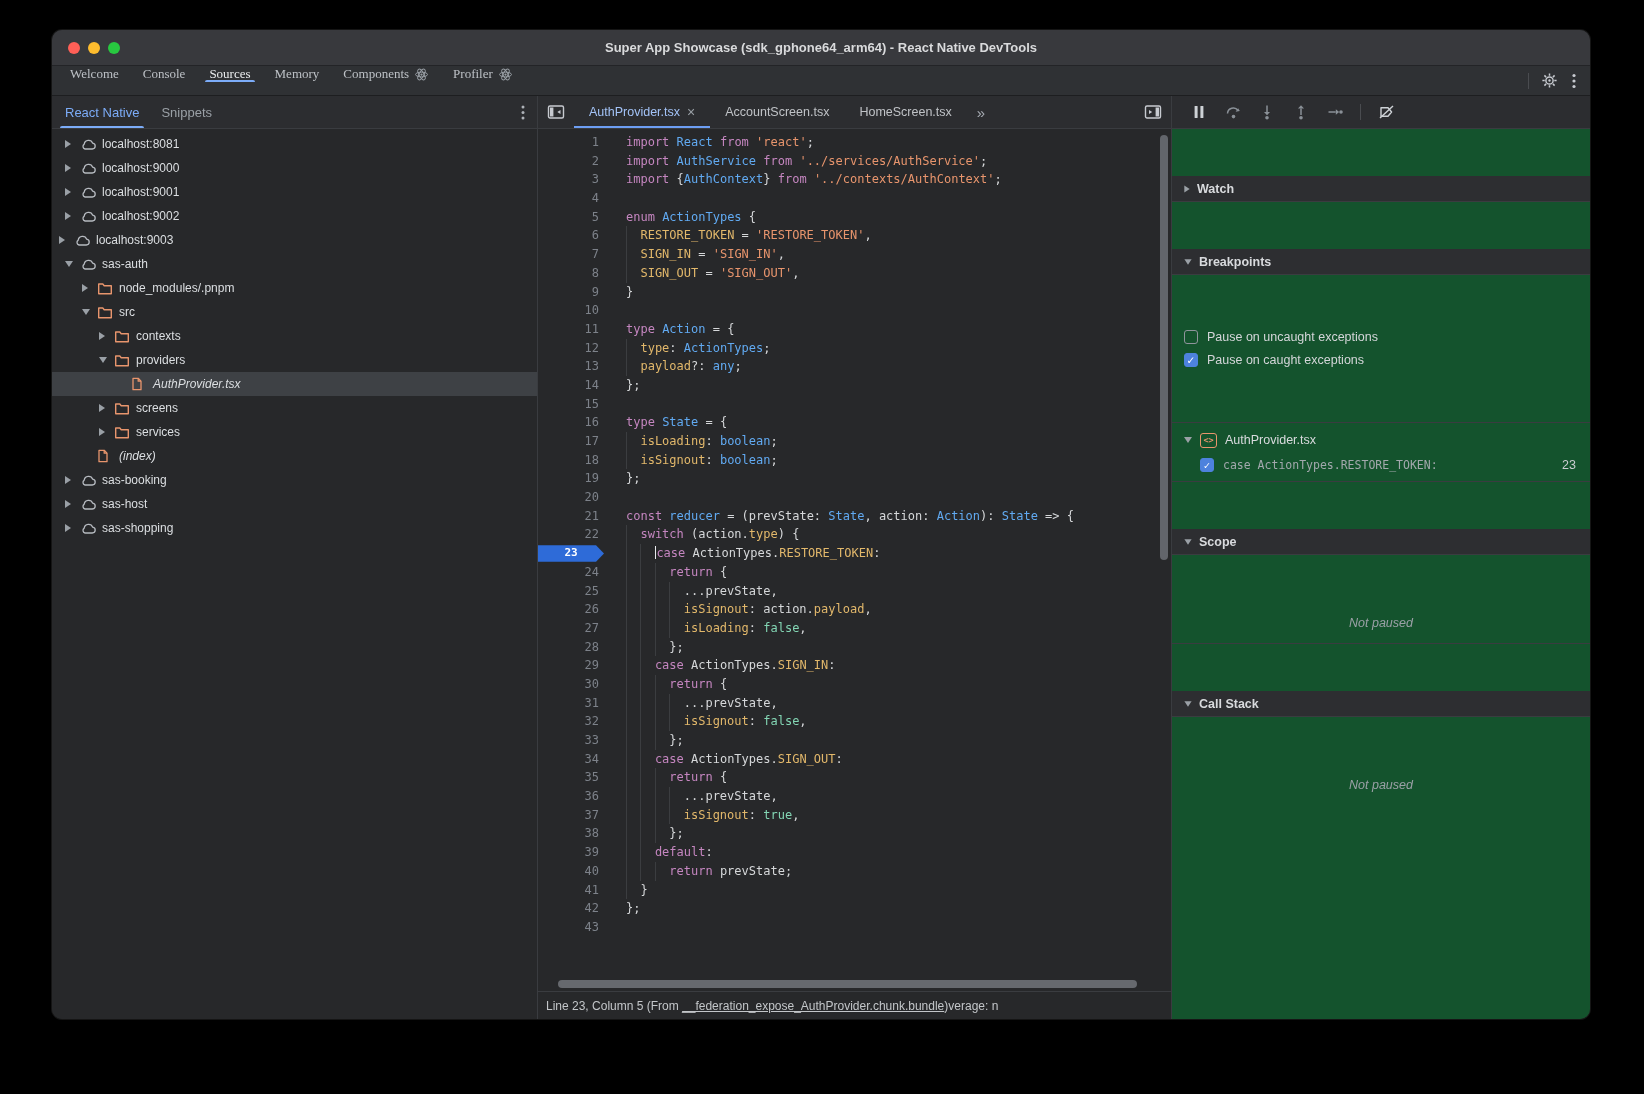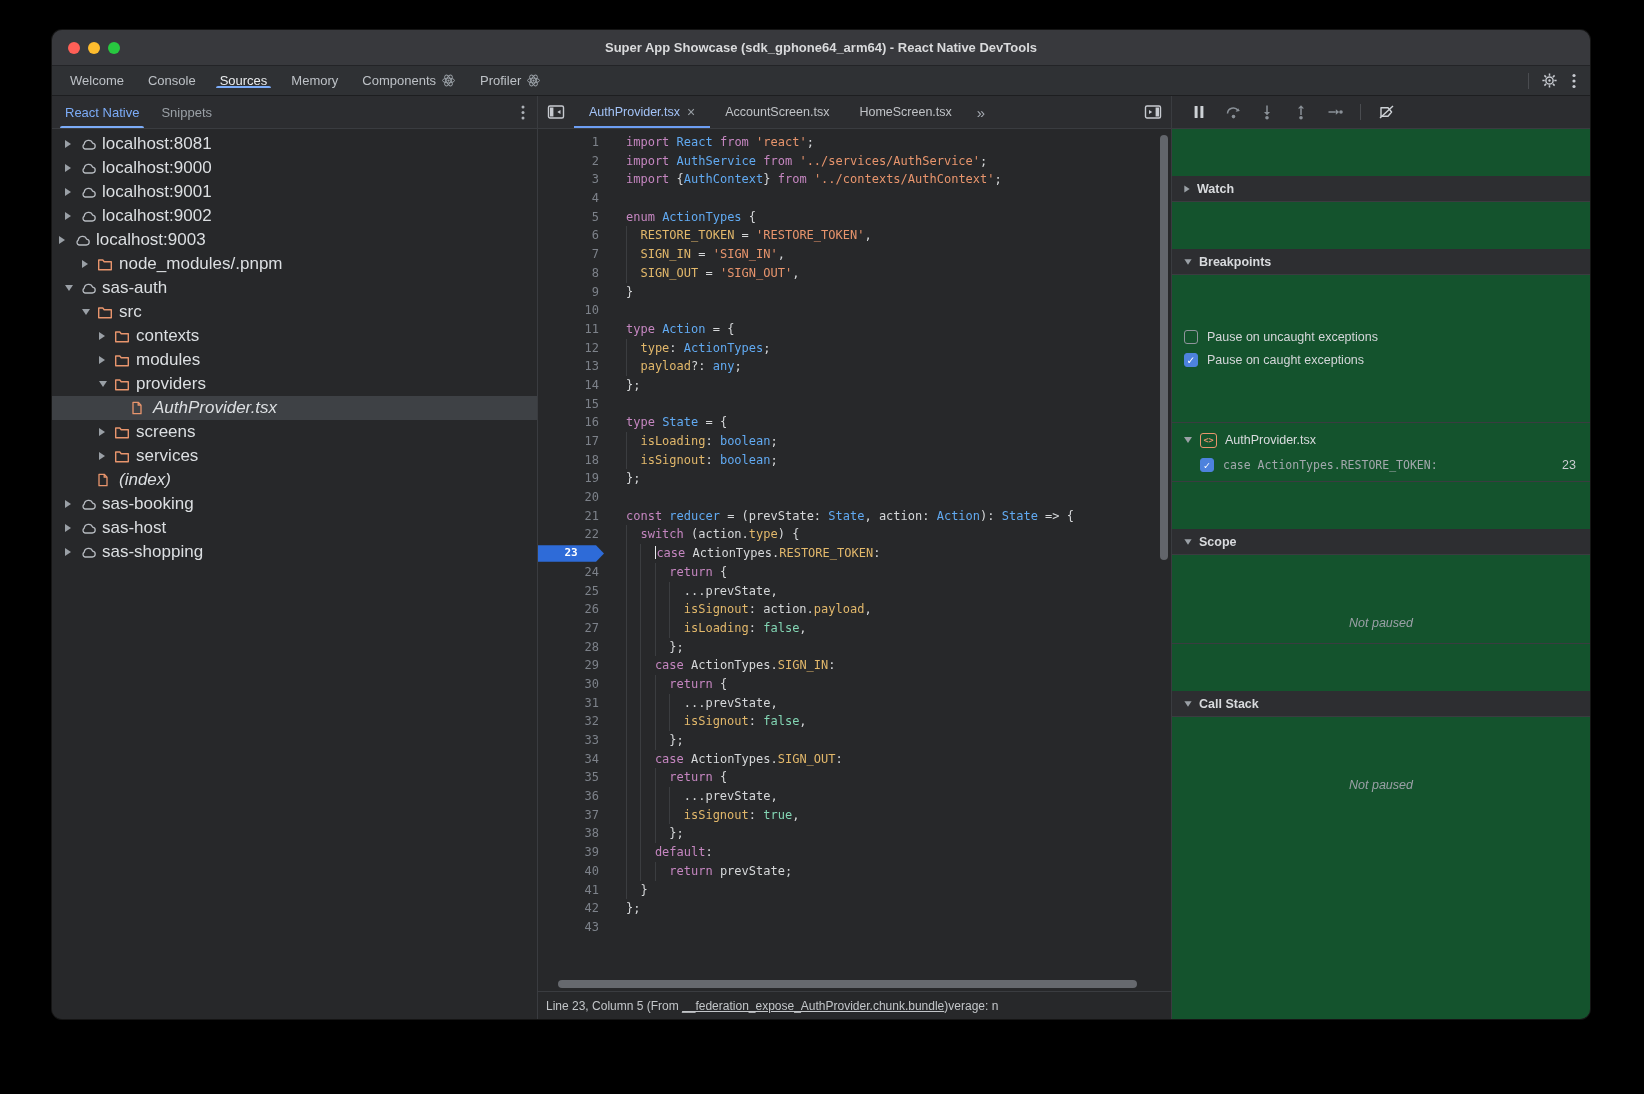--- a/index.html
+++ b/index.html
@@ -14,21 +14,21 @@
   .titlebar { height:36px; background:#38393d; position:relative; flex:none;
               border-bottom:1px solid #232427; display:flex; align-items:center; justify-content:center; }
   .traffic { position:absolute; left:16px; top:12px; display:flex; gap:8px; }
   .tl { width:12px; height:12px; border-radius:50%; display:inline-block; }
   .tl.red{background:#ff5f57}.tl.yellow{background:#febc2e}.tl.green{background:#28c840}
   .title { font-size:13px; font-weight:bold; color:#d9dadc; }
 
   
   .main-tabbar { height:30px; background:#2f3134; flex:none; display:flex; align-items:stretch;
                  border-bottom:1px solid #1d1e20; padding-left:6px; }
-  .main-tabs { display:flex; align-items:center; }
+  .main-tabs { display:flex; align-items:flex-start;font-family:Liberation Serif, serif; }
   .main-tab { position:relative; display:flex; align-items:center; gap:5px; padding:0 12px;
               font-size:13px; color:#bdc1c6; cursor:default; }
   .main-tab.active { color:#eaecee; }
   .main-tab.active::after { content:""; position:absolute; left:8px; right:8px; bottom:0;
                             height:2.5px; background:#7cacf8; border-radius:2px 2px 0 0; }
   .tabbar-right { margin-left:auto; display:flex; align-items:center; gap:10px; padding-right:12px; }
   .vsep { width:1px; height:16px; background:#4a4c50; }
   .iconbtn { background:none; border:none; padding:2px; display:flex; align-items:center; cursor:default; }
 
   
@@ -38,21 +38,21 @@
   .navigator { width:486px; flex:none; border-right:1px solid #3a3c40; display:flex; flex-direction:column; background:#27282a; }
   .pane-header { height:33px; flex:none; background:#2c2d30; border-bottom:1px solid #3a3c40;
                  display:flex; align-items:stretch; }
   .nav-tabs { display:flex; align-items:stretch; padding-left:2px;justify-content:space-between; }
   .nav-tab { position:relative; display:flex; align-items:center; padding:0 11px; font-size:13px; color:#9aa0a6; }
   .nav-tab.active { color:#7cacf8; }
   .nav-tab.active::after { content:""; position:absolute; left:6px; right:6px; bottom:0; height:2.5px;
                            background:#7cacf8; border-radius:2px 2px 0 0; }
   .nav-menu { margin-left:auto; margin-right:10px; display:flex; align-items:center; }
   .tree { flex:1; overflow:hidden; padding-top:3px; }
-  .tree-row { height:24px; display:flex; align-items:center; font-size:17px; color:#dcdfe2; cursor:default; }
+  .tree-row { height:24px; display:flex; align-items:center; font-size:12px; color:#dcdfe2; cursor:default; }
   .tree-row.selected { background:#3e4145; }
   .tri-slot { width:15px; flex:none; display:flex; align-items:center; justify-content:flex-start; }
   .tri-r { width:0; height:0; border-left:6px solid #9aa0a6; border-top:4.5px solid transparent; border-bottom:4.5px solid transparent; }
   .tri-d { width:0; height:0; border-top:6px solid #9aa0a6; border-left:4.5px solid transparent; border-right:4.5px solid transparent; }
   .tree-icon { width:22px; flex:none; display:flex; align-items:center; }
   .tree-icon svg { display:block; }
   .tree-label.italic { font-style:italic; }
 
   
   .editor { width:634px; flex:none; border-right:1px solid #3a3c40; display:flex; flex-direction:column;
@@ -261,42 +261,42 @@
             <span class="tri-slot">
               <span class="tri-r"></span>
             </span>
             <span class="tree-icon">
               <svg width="18" height="13" viewBox="0 0 18 13">
                 <path d="M5 11h7.3a2.9 2.9 0 0 0 .4-5.77 4.4 4.4 0 0 0-8.5.9A2.7 2.7 0 0 0 5 11Z" fill="none" stroke="#b6bac0" stroke-width="1.3" stroke-linejoin="round"></path>
               </svg>
             </span>
             <span class="tree-label">localhost:9003</span>
           </div>
+          <div class="tree-row" style="padding-left: 13px;">
+            <span class="tri-slot">
+              <span class="tri-d"></span>
+            </span>
+            <span class="tree-icon">
+              <svg width="18" height="13" viewBox="0 0 18 13">
+                <path d="M5 11h7.3a2.9 2.9 0 0 0 .4-5.77 4.4 4.4 0 0 0-8.5.9A2.7 2.7 0 0 0 5 11Z" fill="none" stroke="#b6bac0" stroke-width="1.3" stroke-linejoin="round"></path>
+              </svg>
+            </span>
+            <span class="tree-label">sas-auth</span>
+          </div>
           <div class="tree-row" style="padding-left: 30px;">
             <span class="tri-slot">
               <span class="tri-r"></span>
             </span>
             <span class="tree-icon">
               <svg width="16" height="13" viewBox="0 0 16 13">
                 <path d="M1.7 2h4.1l1.4 1.7h7.1v8H1.7Z" fill="none" stroke="#e8956d" stroke-width="1.4" stroke-linejoin="round"></path>
               </svg>
             </span>
             <span class="tree-label">node_modules/.pnpm</span>
           </div>
-          <div class="tree-row" style="padding-left: 13px;">
-            <span class="tri-slot">
-              <span class="tri-d"></span>
-            </span>
-            <span class="tree-icon">
-              <svg width="18" height="13" viewBox="0 0 18 13">
-                <path d="M5 11h7.3a2.9 2.9 0 0 0 .4-5.77 4.4 4.4 0 0 0-8.5.9A2.7 2.7 0 0 0 5 11Z" fill="none" stroke="#b6bac0" stroke-width="1.3" stroke-linejoin="round"></path>
-              </svg>
-            </span>
-            <span class="tree-label">sas-auth</span>
-          </div>
           <div class="tree-row" style="padding-left: 30px; text-align: right;">
             <span class="tri-slot">
               <span class="tri-d"></span>
             </span>
             <span class="tree-icon">
               <svg width="16" height="13" viewBox="0 0 16 13">
                 <path d="M1.7 2h4.1l1.4 1.7h7.1v8H1.7Z" fill="none" stroke="#e8956d" stroke-width="1.4" stroke-linejoin="round"></path>
               </svg>
             </span>
             <span class="tree-label">src</span>
@@ -304,31 +304,20 @@
           <div class="tree-row" style="padding-left: 47px;">
             <span class="tri-slot">
               <span class="tri-r"></span>
             </span>
             <span class="tree-icon">
               <svg width="16" height="13" viewBox="0 0 16 13">
                 <path d="M1.7 2h4.1l1.4 1.7h7.1v8H1.7Z" fill="none" stroke="#e8956d" stroke-width="1.4" stroke-linejoin="round"></path>
               </svg>
             </span>
             <span class="tree-label">contexts</span>
-          </div>
-          <div class="tree-row" style="padding-left: 47px;">
-            <span class="tri-slot">
-              <span class="tri-r"></span>
-            </span>
-            <span class="tree-icon">
-              <svg width="16" height="13" viewBox="0 0 16 13">
-                <path d="M1.7 2h4.1l1.4 1.7h7.1v8H1.7Z" fill="none" stroke="#e8956d" stroke-width="1.4" stroke-linejoin="round"></path>
-              </svg>
-            </span>
-            <span class="tree-label">modules</span>
           </div>
           <div class="tree-row" style="padding-left: 47px;">
             <span class="tri-slot">
               <span class="tri-d"></span>
             </span>
             <span class="tree-icon">
               <svg width="16" height="13" viewBox="0 0 16 13">
                 <path d="M1.7 2h4.1l1.4 1.7h7.1v8H1.7Z" fill="none" stroke="#e8956d" stroke-width="1.4" stroke-linejoin="round"></path>
               </svg>
             </span>

